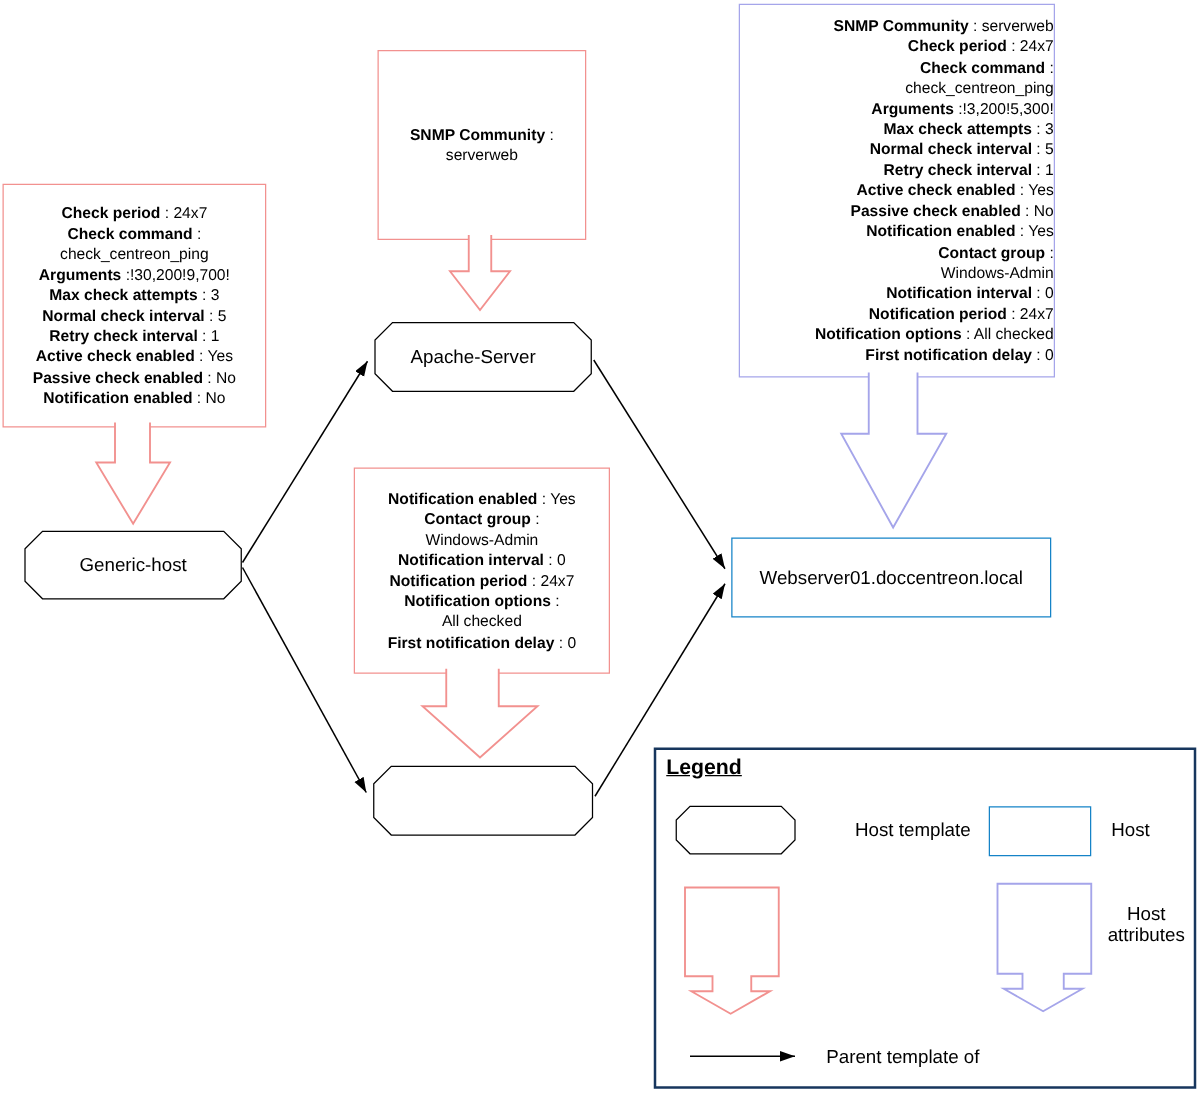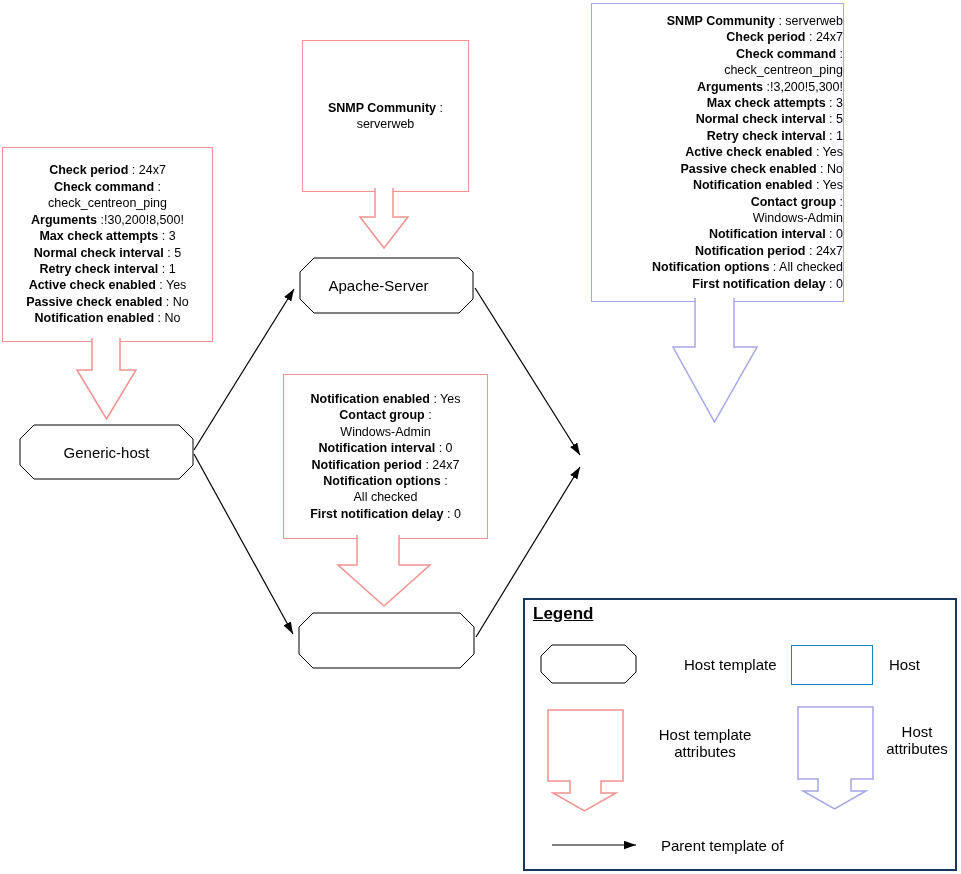--- a/index.html
+++ b/index.html
@@ -44,21 +44,21 @@
 </style>
 </head>
 <body>
 
 <div class="canvas">
 
   <div class="attr-box border-pink" style="left:2px;top:147px;width:209px;height:193px;">
       <div class="attr-line"><b>Check period</b><span> : 24x7</span></div>
       <div class="attr-line"><b>Check command</b><span> :</span></div>
       <div class="attr-line"><span>check_centreon_ping</span></div>
-      <div class="attr-line"><b>Arguments</b><span> :!30,200!8,500!</span></div>
+      <div class="attr-line"><b>Arguments</b><span> :!30,200!9,700!</span></div>
       <div class="attr-line"><b>Max check attempts</b><span> : 3</span></div>
       <div class="attr-line"><b>Normal check interval</b><span> : 5</span></div>
       <div class="attr-line"><b>Retry check interval</b><span> : 1</span></div>
       <div class="attr-line"><b>Active check enabled</b><span> : Yes</span></div>
       <div class="attr-line"><b>Passive check enabled</b><span> : No</span></div>
       <div class="attr-line"><b>Notification enabled</b><span> : No</span></div>
     </div>
 
   <div class="attr-box border-pink" style="left:302px;top:40px;width:165px;height:150px;">
       <div class="attr-line"><b>SNMP Community</b><span> :</span></div>
@@ -89,27 +89,29 @@
       <div class="attr-line"><b>Notification enabled</b><span> : Yes</span></div>
       <div class="attr-line"><b>Contact group</b><span> :</span></div>
       <div class="attr-line"><span>Windows-Admin</span></div>
       <div class="attr-line"><b>Notification interval</b><span> : 0</span></div>
       <div class="attr-line"><b>Notification period</b><span> : 24x7</span></div>
       <div class="attr-line"><b>Notification options</b><span> :</span></div>
       <div class="attr-line"><span>All checked</span></div>
       <div class="attr-line"><b>First notification delay</b><span> : 0</span></div>
     </div>
 
+  <div class="host-rect" style="left:585px;top:430px;width:254px;height:62px;">
+    <span>Webserver01.doccentreon.local</span>
+  </div>
 
   <div class="legend-box" style="left:523px;top:598px;width:430px;height:269px;"></div>
   <div class="legend-title" style="left:533px;top:604px;">Legend</div>
   <div class="legend-host-rect" style="left:791px;top:645px;width:80px;height:38px;"></div>
   <div class="legend-label" style="left:684px;top:645px;height:38px;display:flex;align-items:center;">Host template</div>
   <div class="legend-label" style="left:889px;top:645px;height:38px;display:flex;align-items:center;">Host</div>
-  <div class="legend-label center" style="left:640px;top:726px;width:130px;">Host template attributes</div>
   <div class="legend-label center" style="left:877px;top:723px;width:80px;">Host attributes</div>
   <div class="legend-label" style="left:661px;top:837px;">Parent template of</div>
 
   <svg class="layer-svg" width="961" height="874" viewBox="0 0 961 874">
     <defs>
       <marker id="arrowhead" markerWidth="13" markerHeight="9" refX="10" refY="3.5" orient="auto">
         <path d="M0,0 L10,3.5 L0,7 Z" fill="#000"></path>
       </marker>
     </defs>
 

